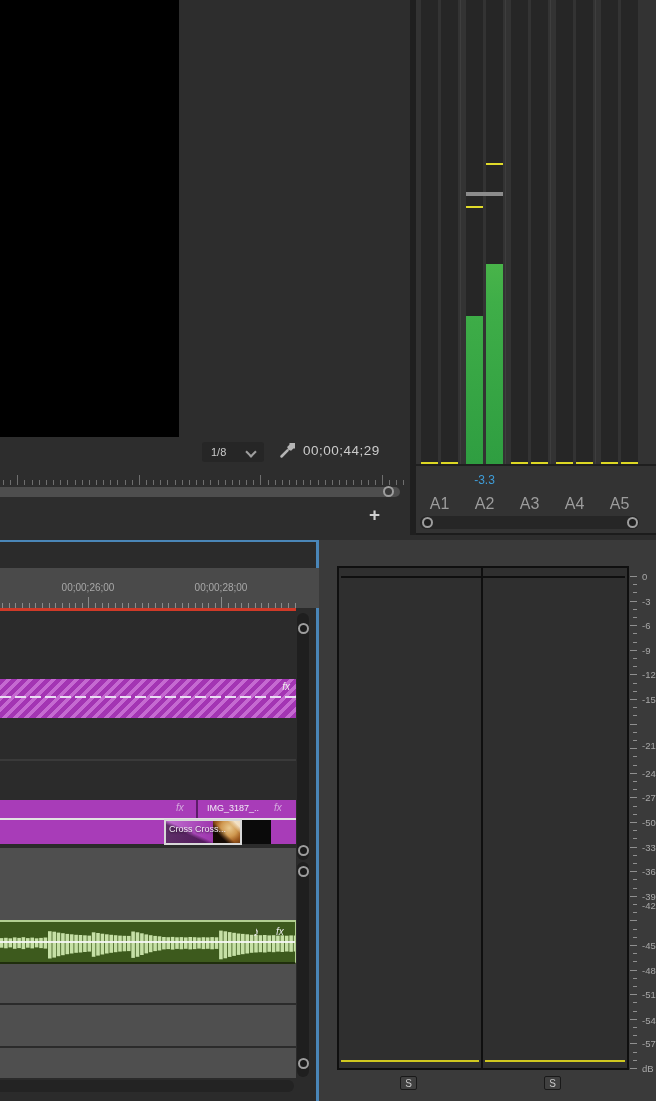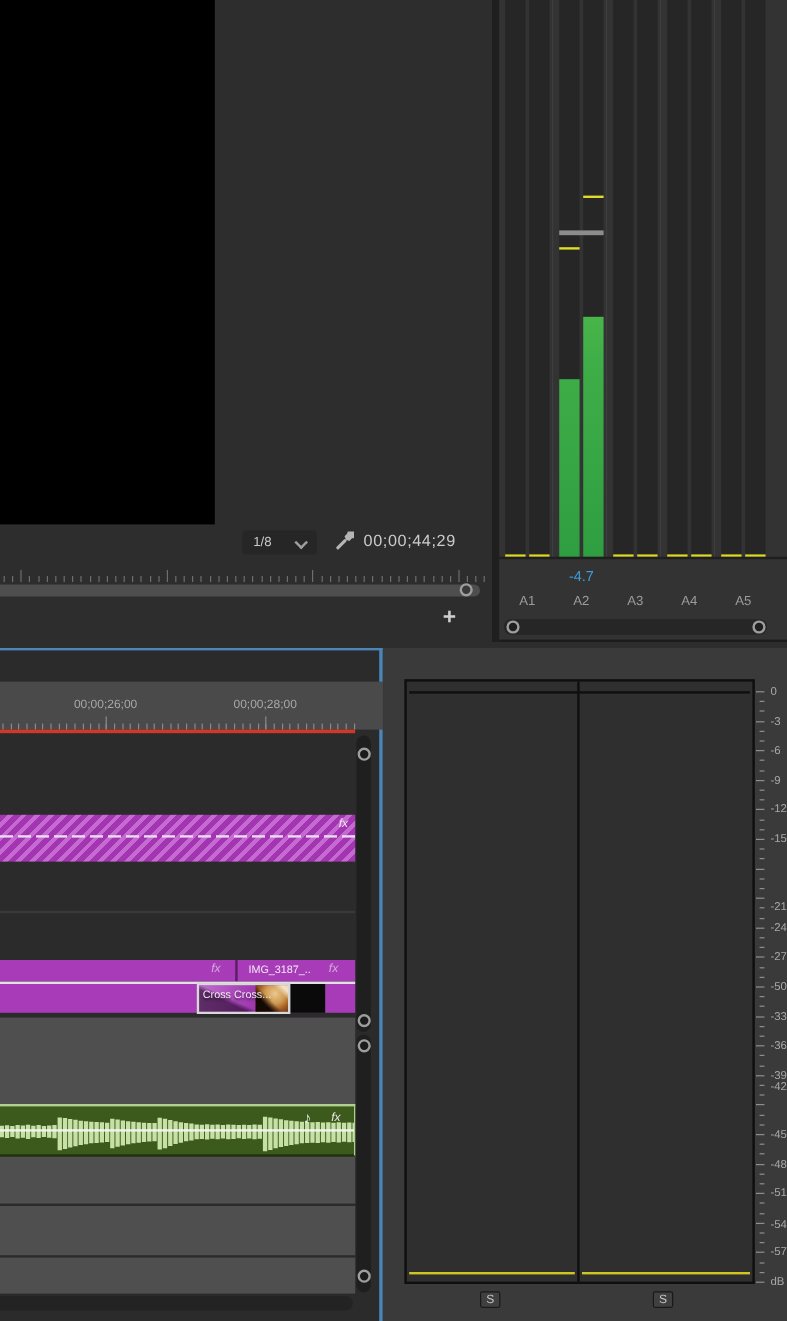--- a/index.html
+++ b/index.html
@@ -23,21 +23,21 @@
 
   
   .meters-panel{left:410px;top:0;width:246px;height:535px;background:#333;border-left:6px solid #1f1f1f;box-sizing:border-box;}
   .strip-half{position:absolute;top:0;width:17px;height:464px;background:#262626;}
   .vline{position:absolute;top:0;width:1px;height:466px;background:#3e3e3e;}
   .meter-bar{position:absolute;bottom:0;left:0;width:100%;
      background:linear-gradient(to top,#2f9e41 0%,#3fae48 35%,#62c44e 65%,#a6d94d 85%,#d8e84a 100%);
      background-size:100% 464px;background-position:bottom;}
   .base-yel{position:absolute;bottom:0;left:0;width:100%;height:2px;background:#ddd824;}
   .mark{position:absolute;left:0;width:100%;}
-  .ch-label{position:absolute;width:37px;text-align:center;font-size:11px;color:#9c9c9c;}
+  .ch-label{position:absolute;width:37px;text-align:center;font-size:16px;color:#9c9c9c;}
   .peak-label{position:absolute;width:37px;text-align:center;font-size:12px;color:#3f9dd8;}
   .hscroll{position:absolute;background:#262626;border-radius:6px;}
 
   
   .tl-panel{left:0;top:540px;width:319px;height:561px;background:#2b2b2b;
             border-top:2px solid #4a86b8;border-right:3px solid #4a86b8;box-sizing:border-box;}
   .tl-ruler{left:0;top:568px;width:320px;height:40px;background:#4a4a4a;}
   .tl-ruler-label{position:absolute;top:14px;transform:translateX(-50%);font-size:10px;color:#a8a8a8;white-space:nowrap;}
   .tl-tick{position:absolute;bottom:0;width:1px;background:#8a8a8a;}
   .render-bar{left:0;top:608px;width:296px;height:3px;background:#cf3a28;}
@@ -187,21 +187,21 @@
             <div class="meter-bar" style="height: 148px;"></div>
           </div>
           <div class="strip-half" style="left: 20px;">
             <div class="meter-bar" style="height: 200px;"></div>
           </div>
           <div class="mark" style="top: 163px; height: 2px; background: rgb(224, 218, 42); left: 20px; width: 17px;"></div>
           <div class="mark" style="top: 192px; height: 4px; background: rgb(140, 140, 140);"></div>
           <div class="mark" style="top: 206px; height: 2px; background: rgb(224, 218, 42); width: 17px;"></div>
         </div>
         <div class="ch-label" style="left: 50px; top: 495px;">A2</div>
-        <div class="peak-label" style="left: 50px; top: 473px; color: rgb(63, 157, 216);">-4.7</div>
+        <div class="peak-label" style="left: 50px; top: 473px; color: rgb(63, 157, 216);">-3.3</div>
         <div class="abs" style="left: 95px; top: 0px; width: 37px; height: 464px;">
           <div class="strip-half" style="left: 0px;">
             <div class="base-yel" style="background: rgb(221, 216, 36);"></div>
           </div>
           <div class="strip-half" style="left: 20px;">
             <div class="base-yel" style="background: rgb(221, 216, 36);"></div>
           </div>
         </div>
         <div class="ch-label" style="left: 95px; top: 495px;">A3</div>
         <div class="abs" style="left: 140px; top: 0px; width: 37px; height: 464px;">
@@ -428,21 +428,21 @@
         <div class="db-tick" style="left: 4px; top: 124.8px; width: 4px;"></div>
         <div class="db-tick" style="left: 1px; top: 133px; width: 7px;"></div>
         <div class="db-label" style="left: 13px; top: 128px;">-15</div>
         <div class="db-tick" style="left: 4px; top: 141.2px; width: 4px;"></div>
         <div class="db-tick" style="left: 4px; top: 149.4px; width: 4px;"></div>
         <div class="db-tick" style="left: 1px; top: 157.6px; width: 7px;"></div>
         <div class="db-label" style="left: 13px; top: 152.6px; margin-left: 24px;">-18</div>
         <div class="db-tick" style="left: 4px; top: 165.8px; width: 4px;"></div>
         <div class="db-tick" style="left: 4px; top: 174px; width: 4px;"></div>
         <div class="db-tick" style="left: 1px; top: 182.2px; width: 7px;"></div>
-        <div class="db-label" style="left: 13px; top: 184px;">-21</div>
+        <div class="db-label" style="left: 13px; top: 174px;">-21</div>
         <div class="db-tick" style="left: 4px; top: 190.4px; width: 4px;"></div>
         <div class="db-tick" style="left: 4px; top: 198.6px; width: 4px;"></div>
         <div class="db-tick" style="left: 1px; top: 206.8px; width: 7px;"></div>
         <div class="db-label" style="left: 13px; top: 201.8px;">-24</div>
         <div class="db-tick" style="left: 4px; top: 215px; width: 4px;"></div>
         <div class="db-tick" style="left: 4px; top: 223.2px; width: 4px;"></div>
         <div class="db-tick" style="left: 1px; top: 231.4px; width: 7px;"></div>
         <div class="db-label" style="left: 13px; top: 226.4px;">-27</div>
         <div class="db-tick" style="left: 4px; top: 239.6px; width: 4px;"></div>
         <div class="db-tick" style="left: 4px; top: 247.8px; width: 4px;"></div>

